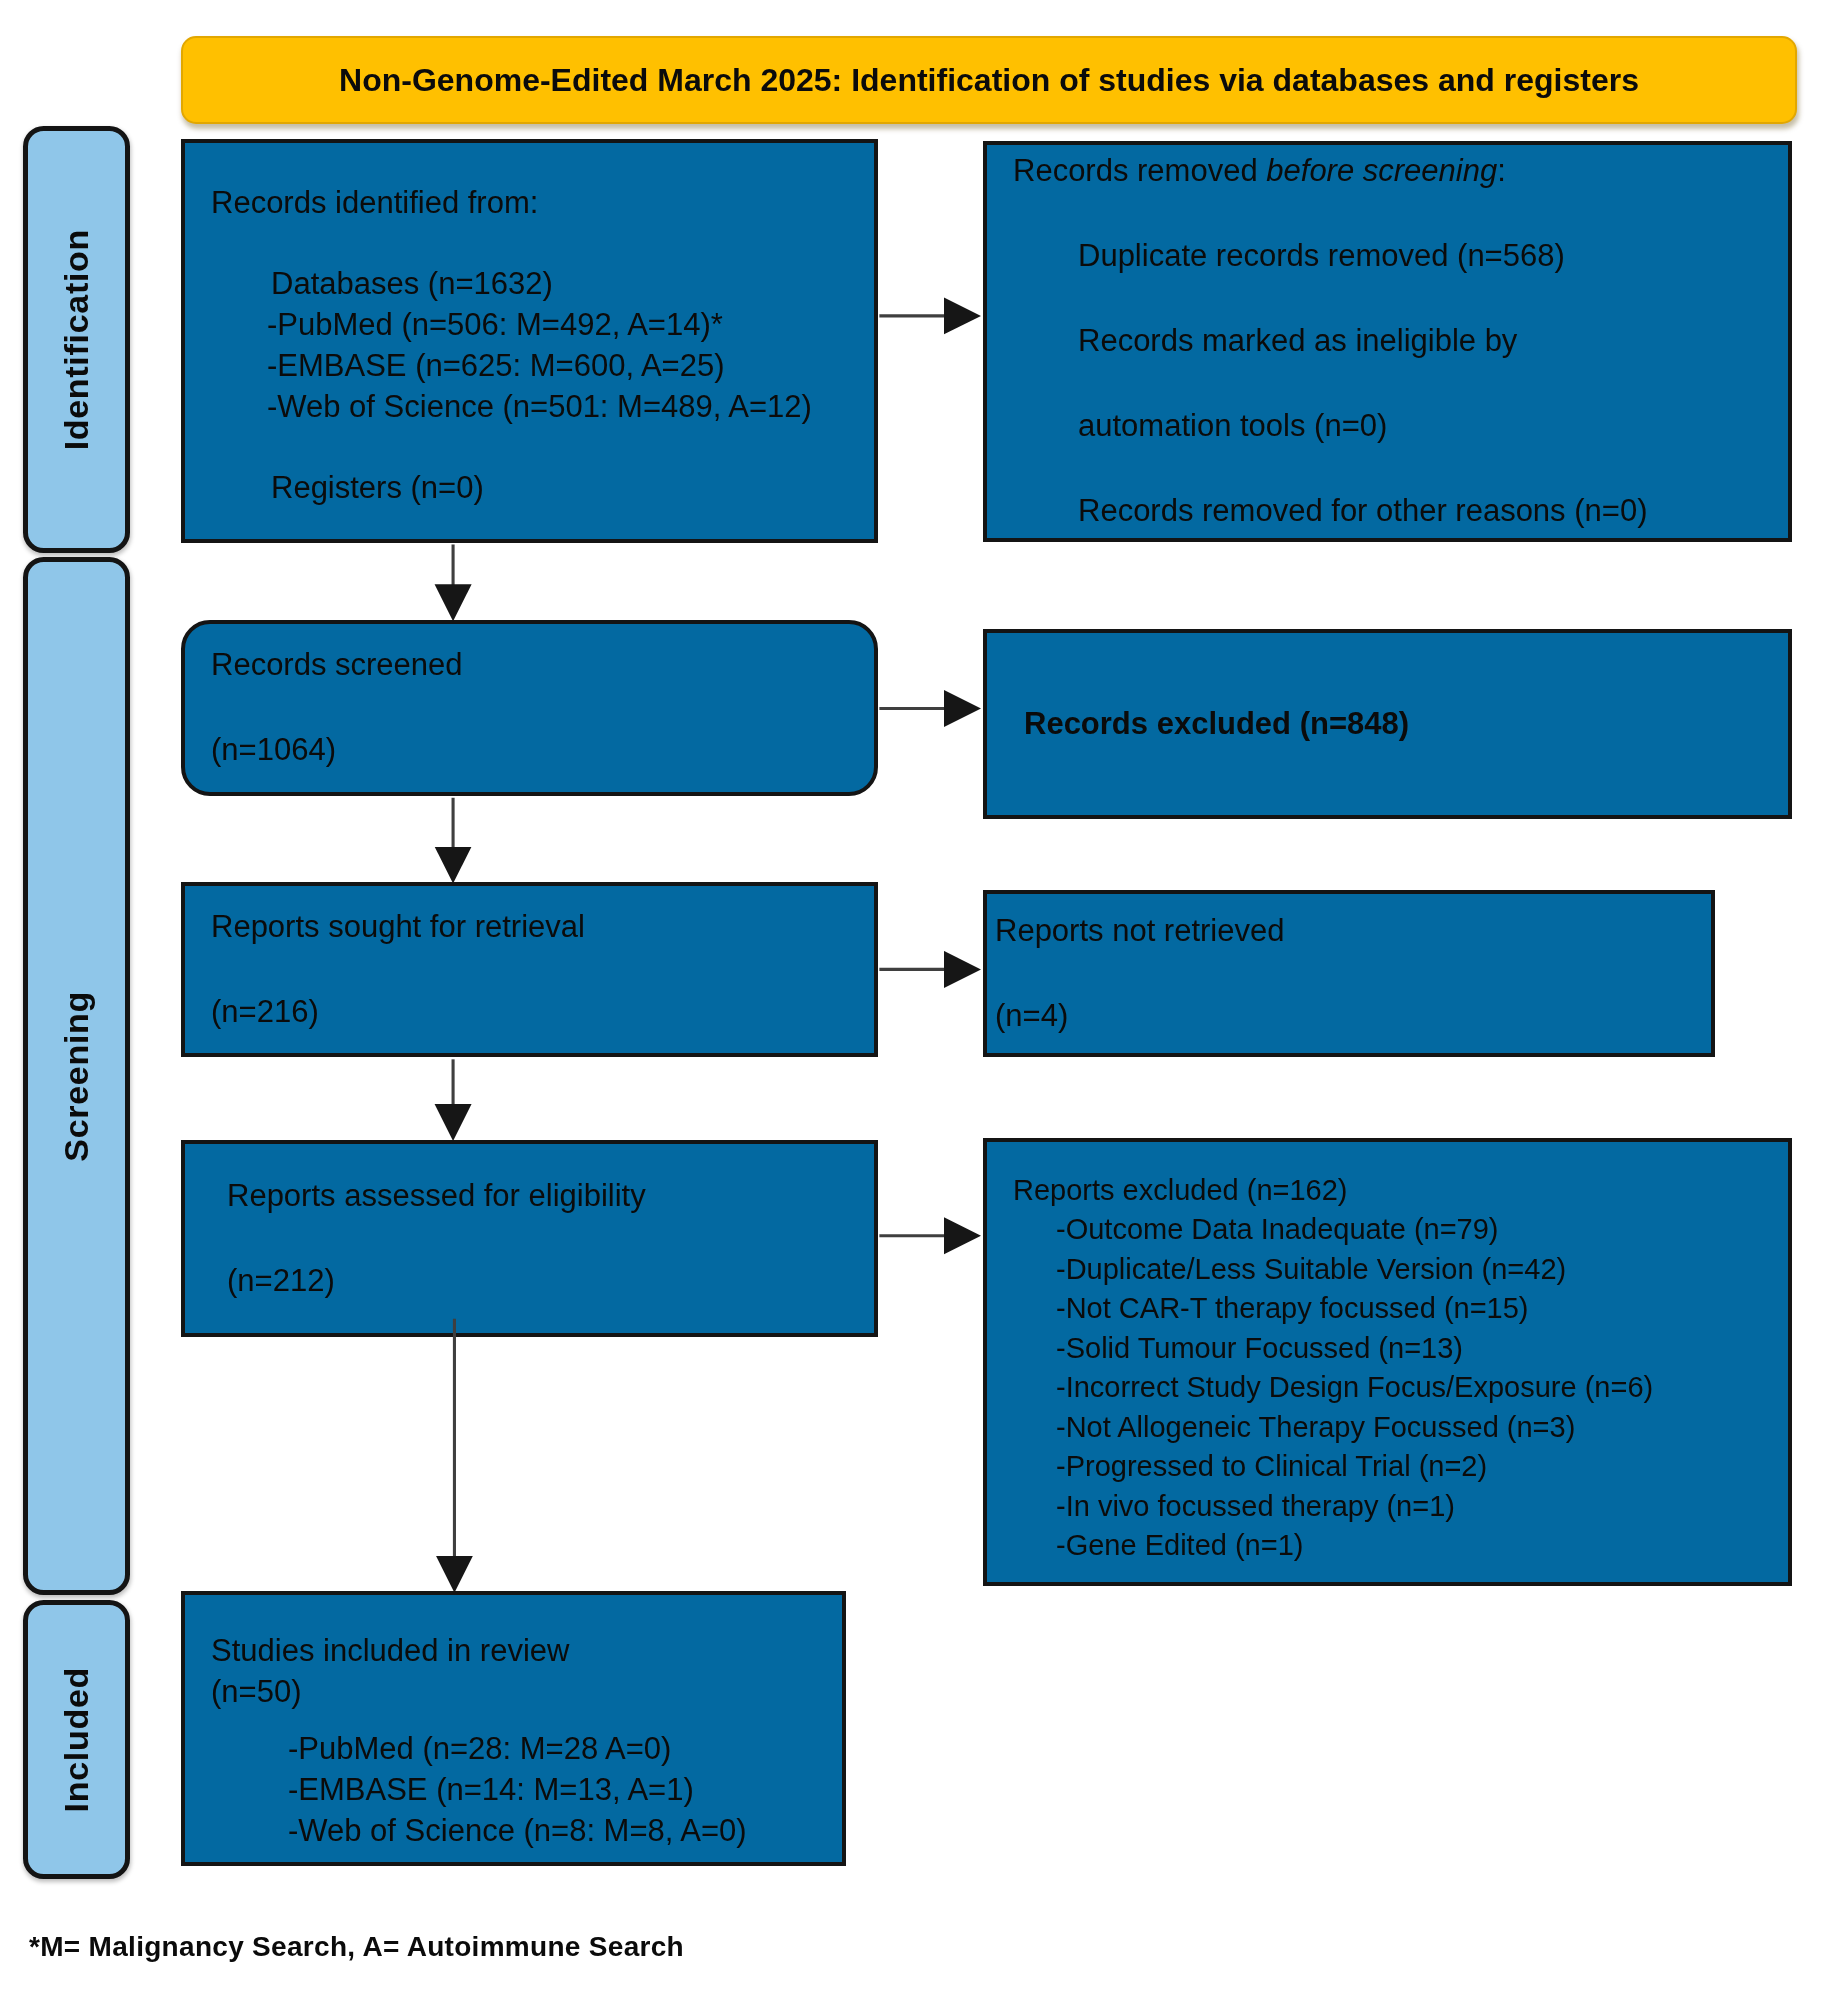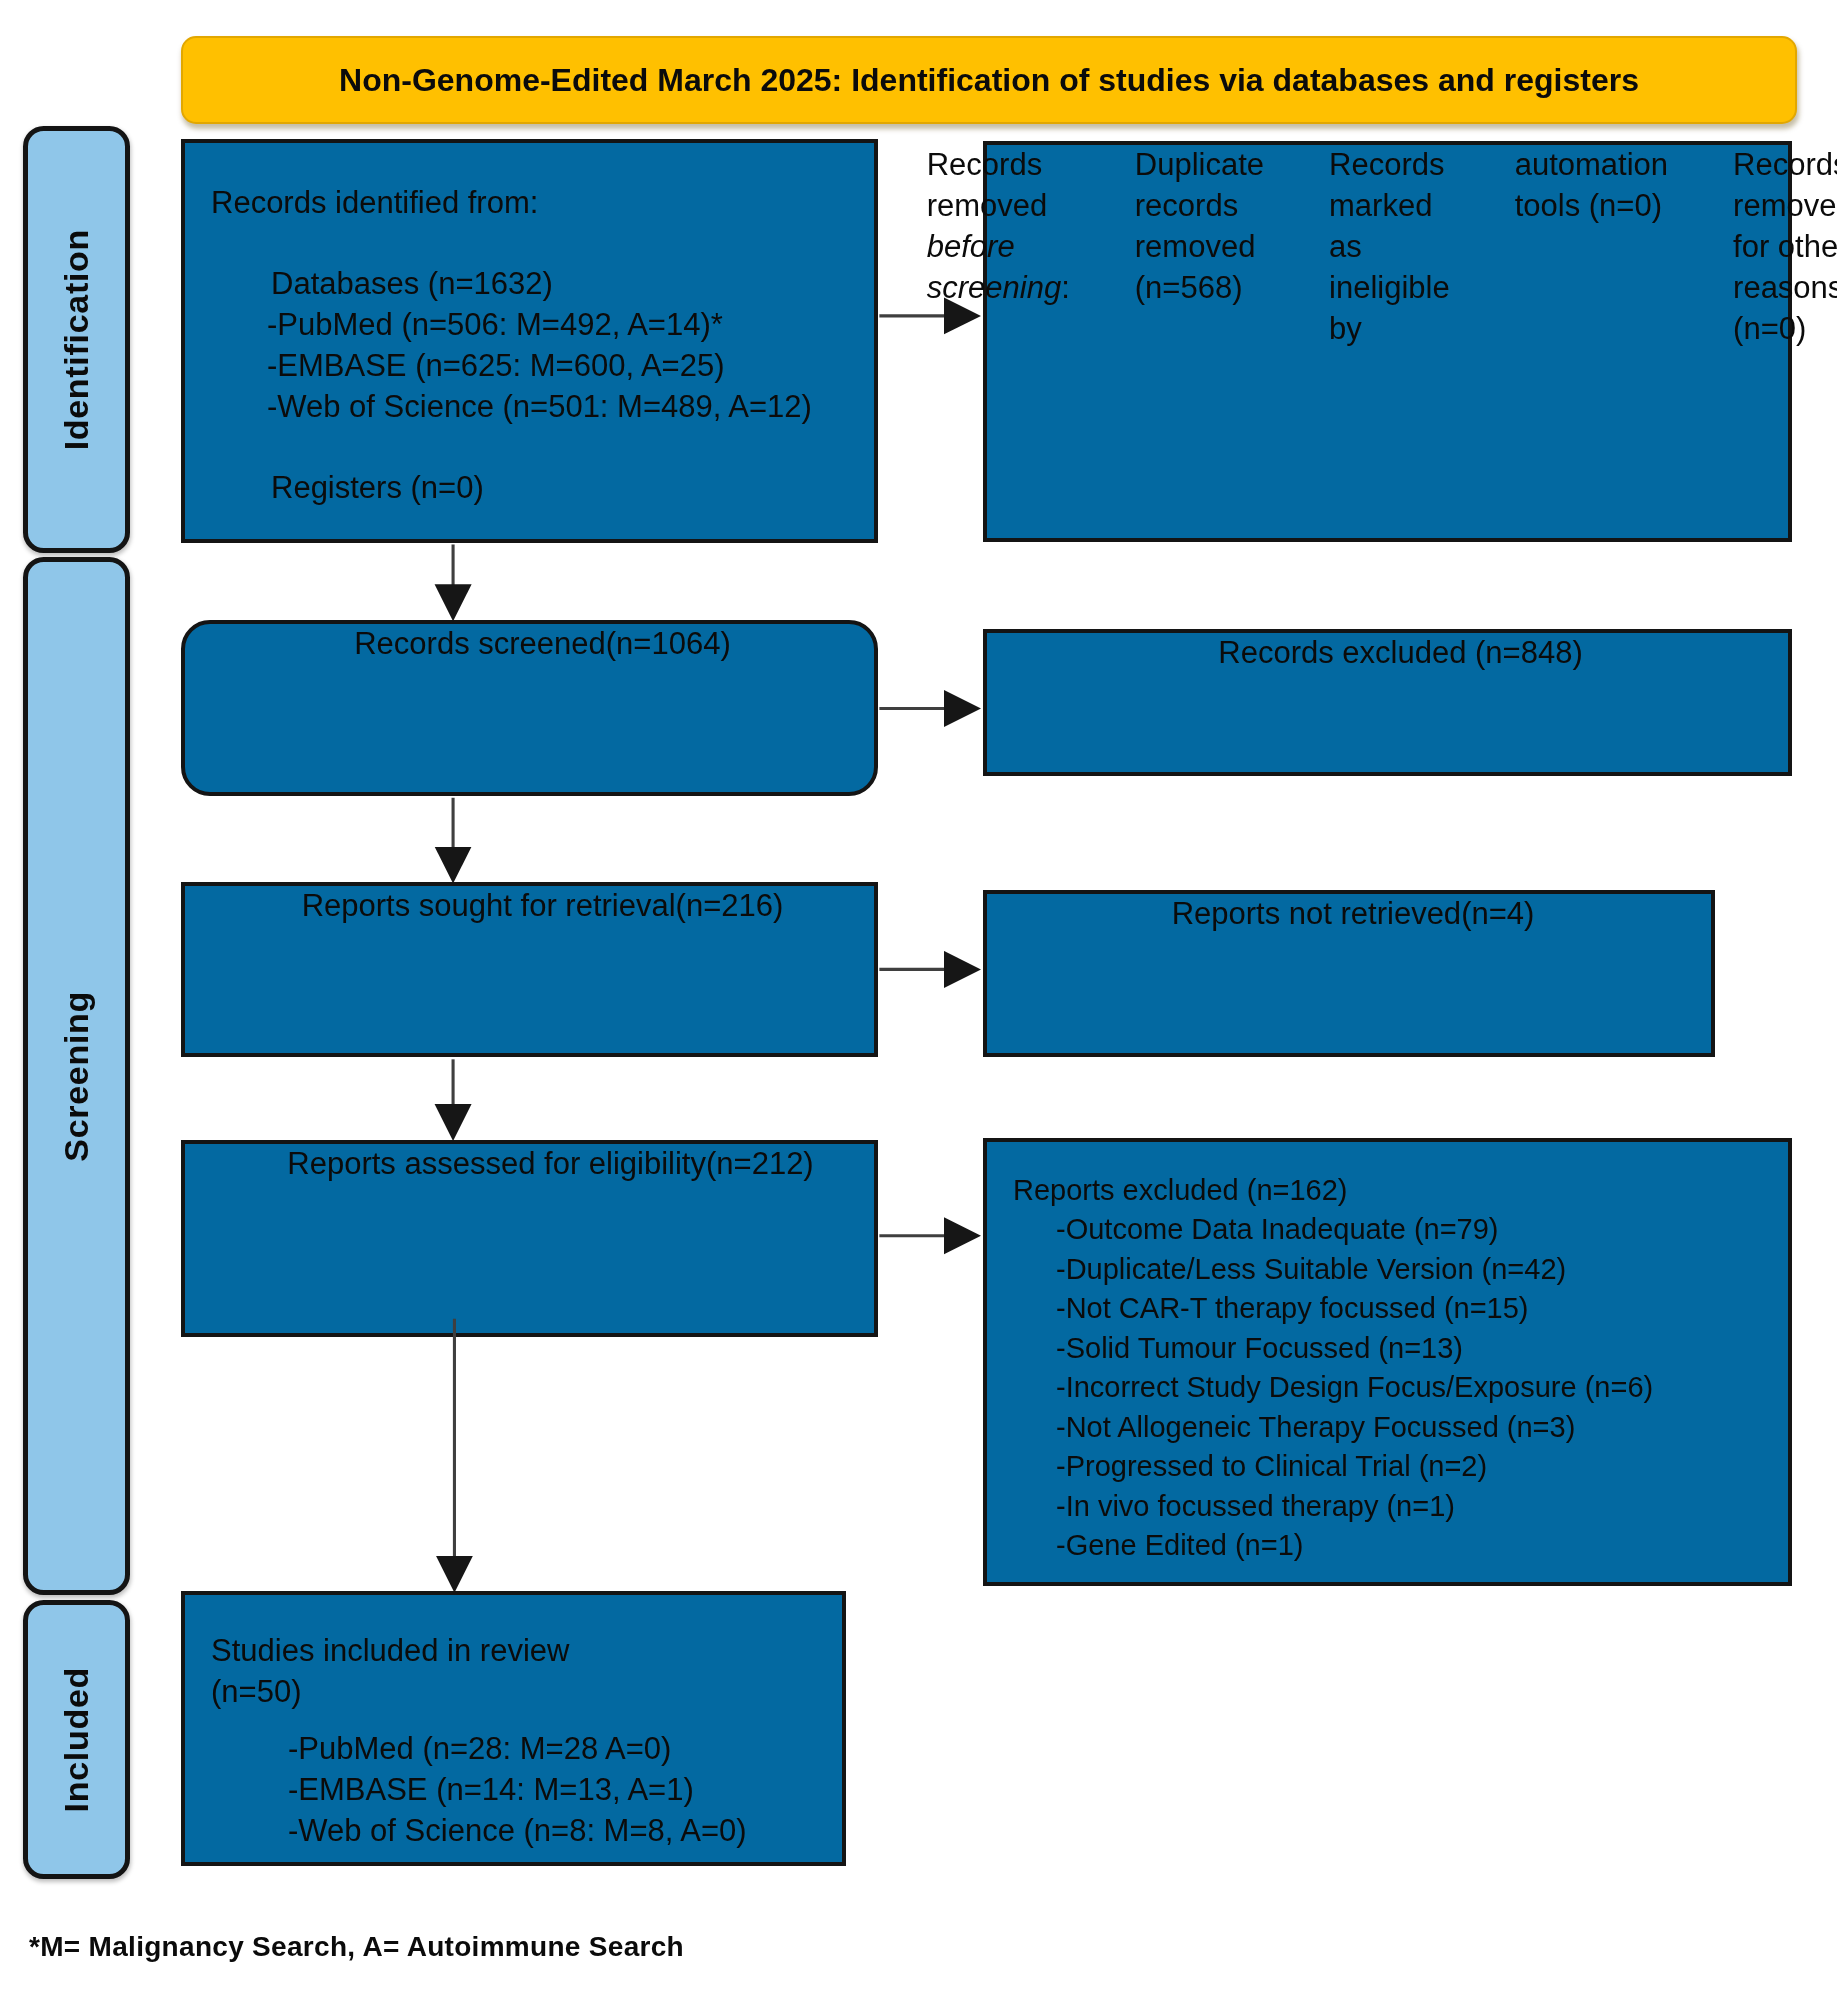--- a/index.html
+++ b/index.html
@@ -36,26 +36,26 @@
     font-size:34px;font-weight:700;letter-spacing:0.7px;white-space:nowrap;
   }
   .stage-identification{top:126px;height:417px;}
   .stage-screening{top:557px;height:1028px;}
   .stage-included{top:1600px;height:269px;}
 
   .box{
     position:absolute;background:#0369a1;border:4.8px solid #141414;
     font-size:31px;line-height:1.32;box-sizing:border-box;
   }
-  .center-col{display:flex;flex-direction:row;justify-content:center;}
+  .center-col{display:flex;flex-direction:column;justify-content:center;gap:44px;}
 
   .box-identified{left:181px;top:139px;width:697px;height:404px;padding:40px 20.6px 0 26px;}
   .rbox-removed{left:983px;top:141px;width:809px;height:401px;padding:0 20.6px 0 26px;}
   .box-screened{left:181px;top:620px;width:697px;height:176px;padding-left:26px;border-radius:29px;}
-  .rbox-excluded{left:983px;top:629px;width:809px;height:147px;padding-left:26px;}
+  .rbox-excluded{left:983px;top:629px;width:809px;height:190px;padding-left:37px;font-weight:bold;}
   .box-sought{left:181px;top:882px;width:697px;height:175px;padding-left:26px;}
   .rbox-notretrieved{left:983px;top:890px;width:732px;height:167px;padding-left:8px;}
   .box-assessed{left:181px;top:1140px;width:697px;height:197px;padding-left:42px;}
   .rbox-reports-excluded{left:983px;top:1138px;width:809px;height:448px;padding:29px 16.5px 0 26px;font-size:29px;line-height:1.36;}
   .box-included{left:181px;top:1591px;width:665px;height:275px;padding:36px 15px 0 26px;}
 
   .indent-a{margin-left:60px;}   
   .indent-b{margin-left:56px;}   
   .indent-c{margin-left:65px;}   
   .indent-d{margin-left:43px;}   

